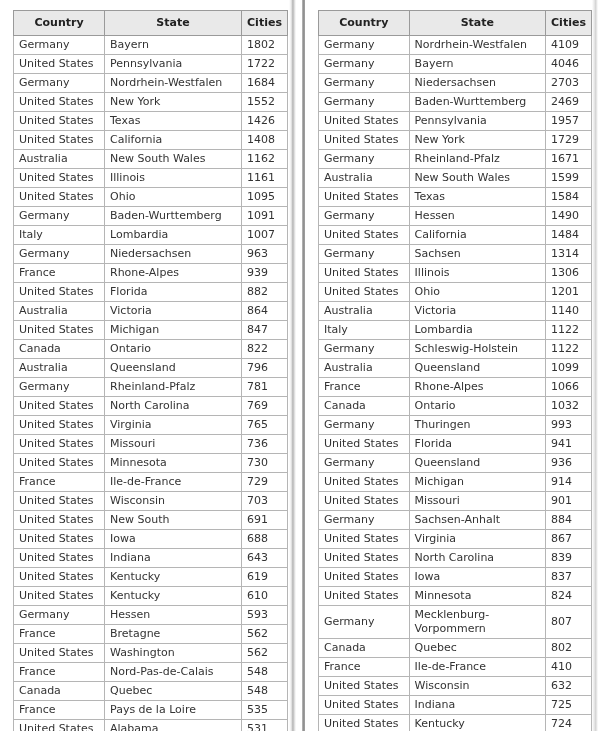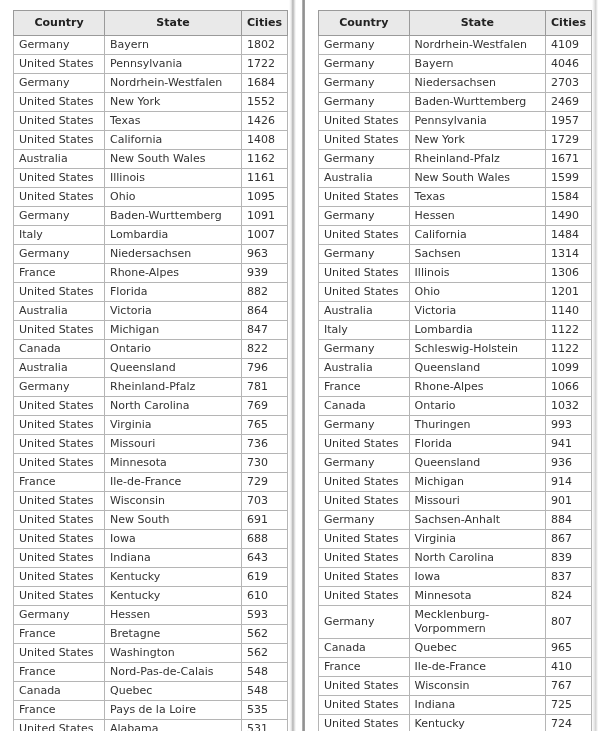--- a/index.html
+++ b/index.html
@@ -441,31 +441,31 @@
           <td>824</td>
         </tr>
         <tr>
           <td>Germany</td>
           <td>Mecklenburg-Vorpommern</td>
           <td>807</td>
         </tr>
         <tr>
           <td>Canada</td>
           <td>Quebec</td>
-          <td>965</td>
+          <td>802</td>
         </tr>
         <tr>
           <td>France</td>
           <td>Ile-de-France</td>
           <td>410</td>
         </tr>
         <tr>
           <td>United States</td>
           <td>Wisconsin</td>
-          <td>767</td>
+          <td>632</td>
         </tr>
         <tr>
           <td>United States</td>
           <td>Indiana</td>
           <td>725</td>
         </tr>
         <tr>
           <td>United States</td>
           <td>Kentucky</td>
           <td>724</td>

